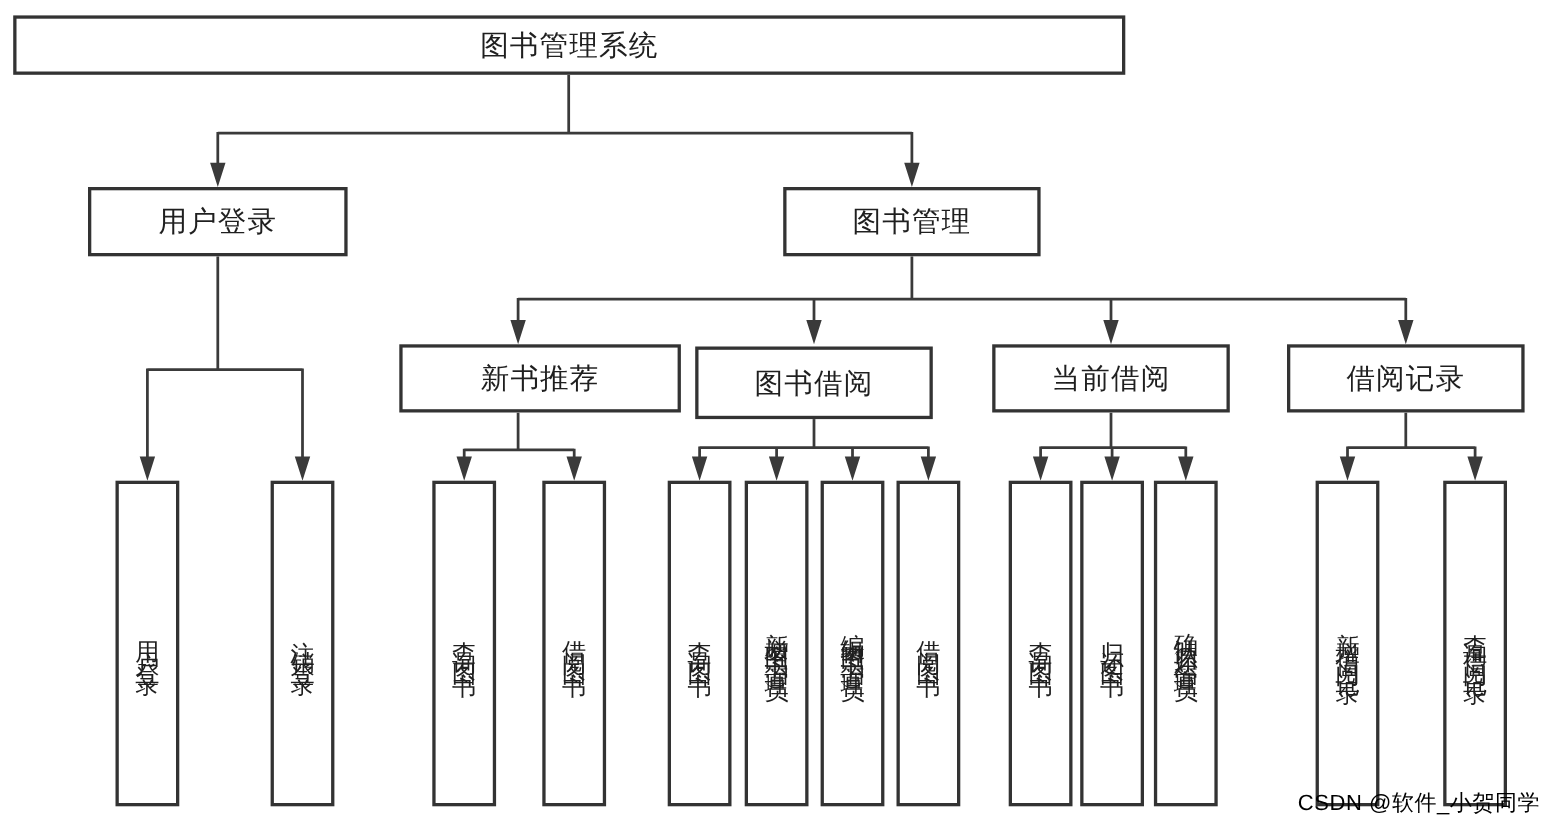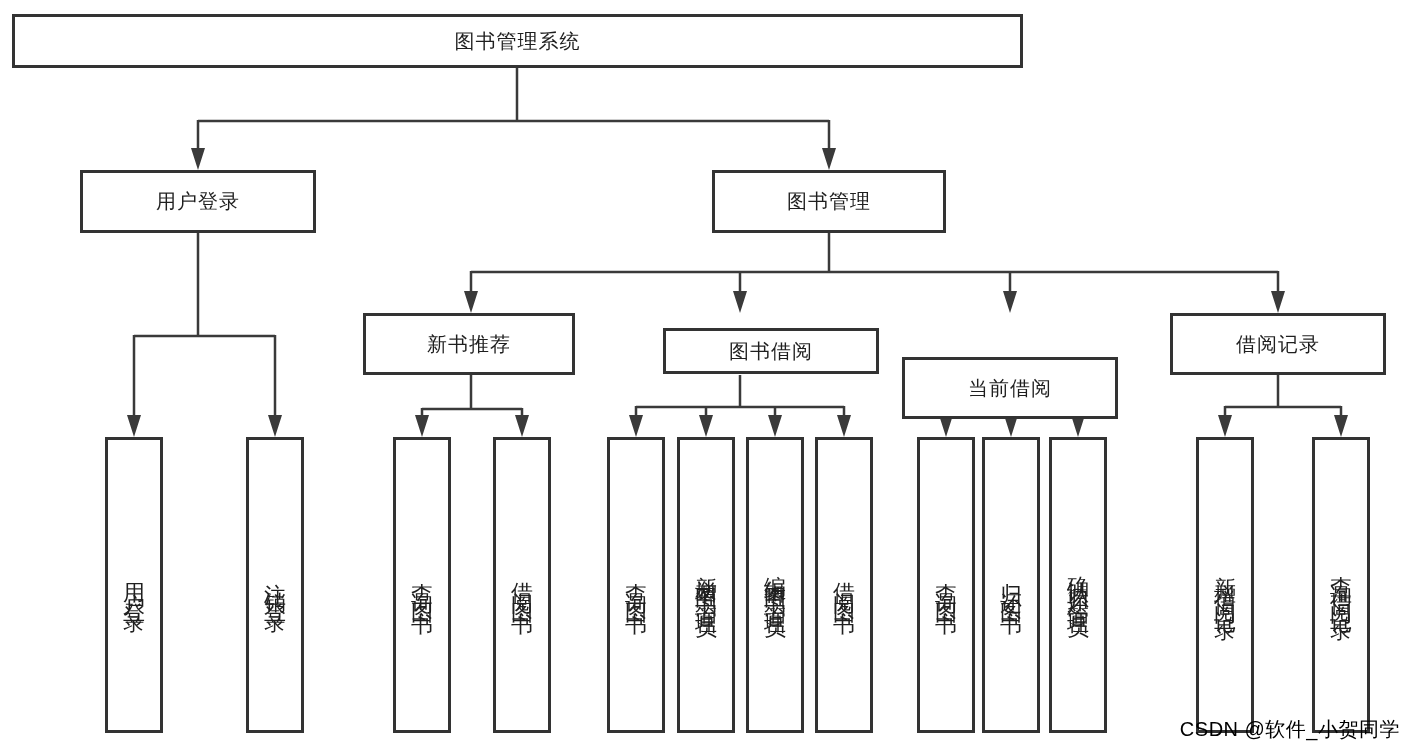--- a/index.html
+++ b/index.html
@@ -17,21 +17,21 @@
     width: 1405px; height: 747px;
   }
   .hnode {
     position: absolute;
     box-sizing: border-box;
     background: #ffffff;
     border: 3px solid #333333;
     display: flex;
     align-items: center;
     justify-content: center;
-    font-size: 20px;
+    font-size: 26px;
     color: #1f1f1f;
     letter-spacing: 1px;
     white-space: nowrap;
     z-index: 2;
   }
   .vnode {
     position: absolute;
     box-sizing: border-box;
     width: 58px;
     height: 296px;
@@ -88,23 +88,23 @@
          M939 415 L953 415 L946 437 Z M1004 415 L1018 415 L1011 437 Z
          M1071 415 L1085 415 L1078 437 Z
          M1218 415 L1232 415 L1225 437 Z M1334 415 L1348 415 L1341 437 Z" fill="#3a3a3a" stroke="none"></path>
   </svg>
 
   <div class="hnode" style="left:12px; top:14px; width:1011px; height:54px;">图书管理系统</div>
 
   <div class="hnode" style="left:80px; top:170px; width:236px; height:63px;">用户登录</div>
   <div class="hnode" style="left:712px; top:170px; width:234px; height:63px;font-family:Liberation Mono, monospace;">图书管理</div>
 
-  <div class="hnode" style="left:363px; top:313px; width:212px; height:62px;font-family:Liberation Mono, monospace;">新书推荐</div>
-  <div class="hnode" style="left:632px; top:328px; width:216px; height:46px;margin-left:31px;">图书借阅</div>
-  <div class="hnode" style="left:902px; top:313px; width:216px; height:62px;margin-top:44px;">当前借阅</div>
+  <div class="hnode" style="left:363px; top:313px; width:256px; height:62px;font-family:Liberation Mono, monospace;">新书推荐</div>
+  <div class="hnode" style="left:632px; top:315px; width:216px; height:66px;">图书借阅</div>
+  <div class="hnode" style="left:902px; top:313px; width:216px; height:62px;">当前借阅</div>
   <div class="hnode" style="left:1170px; top:313px; width:216px; height:62px;">借阅记录</div>
 
   <div class="vnode ls4" style="left:105px;">
     <span>用户登录</span>
   </div>
   <div class="vnode ls4" style="left:246px;">
     <span>注销登录</span>
   </div>
 
   <div class="vnode ls4" style="left:393px;">

